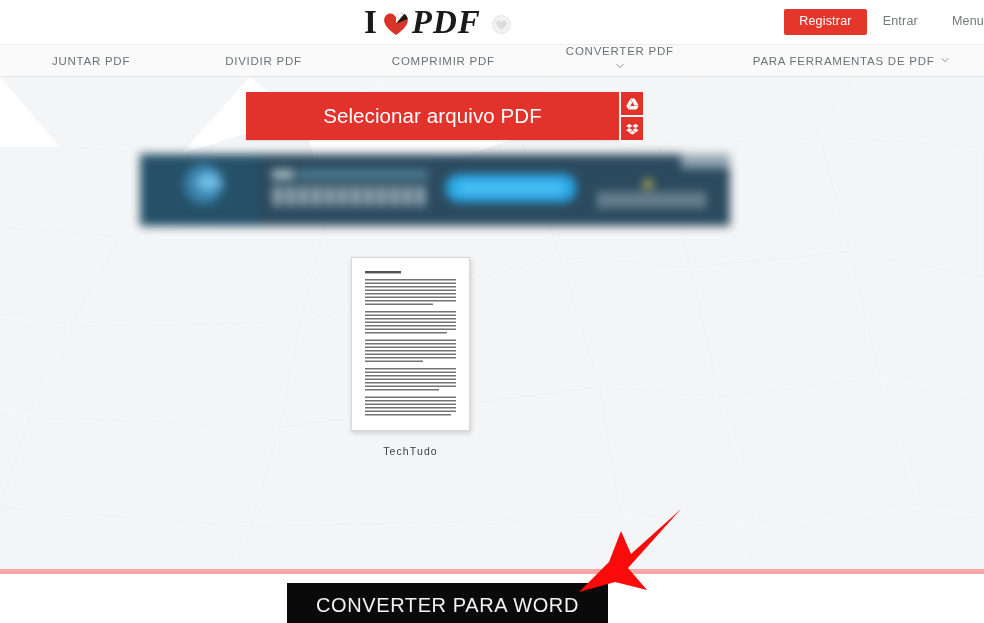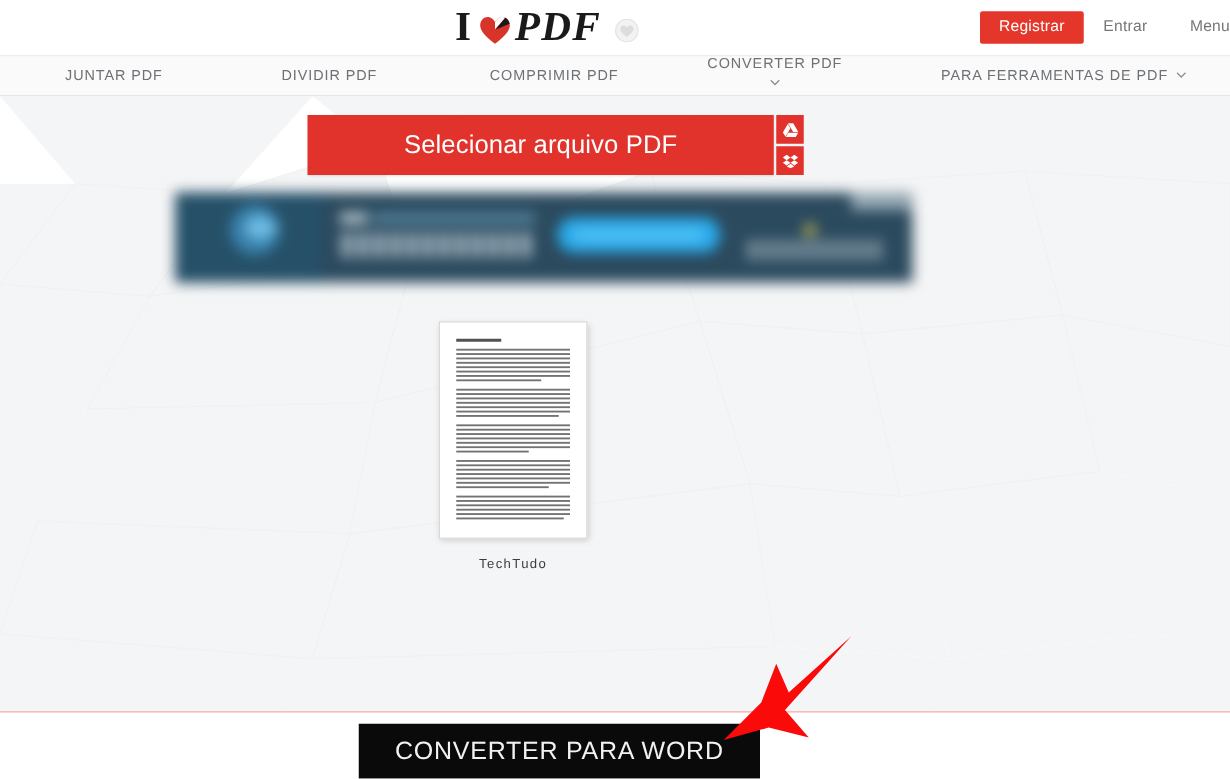--- a/index.html
+++ b/index.html
@@ -249,21 +249,21 @@
     font-family: "Liberation Sans", sans-serif;
   }
 
   
   .footer-bar {
     position: absolute;
     left: 0; top: 569px;
     width: 984px;
     height: 54px;
     background: #ffffff;
-    border-top: 1px solid #fca5a5;
+    border-top: 5px solid #fca5a5;
     z-index: 20;
   }
   .btn-convert {
     position: absolute;
     left: 287px;
     top: 9px;
     width: 321px;
     height: 44px;
     background: #0a0a0a;
     color: #f2f2f2;

